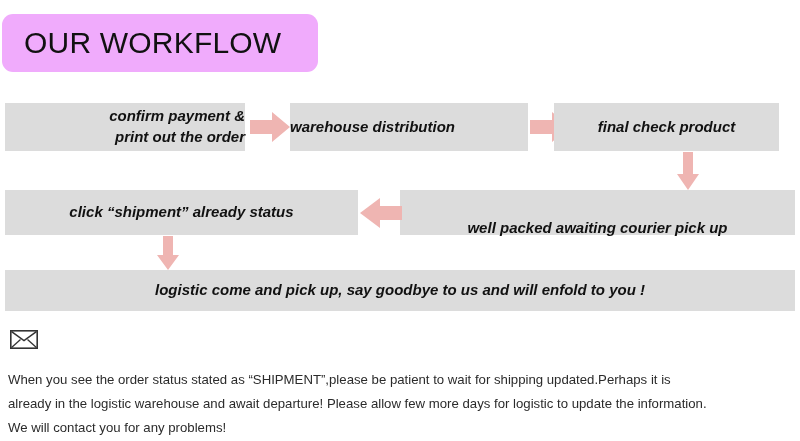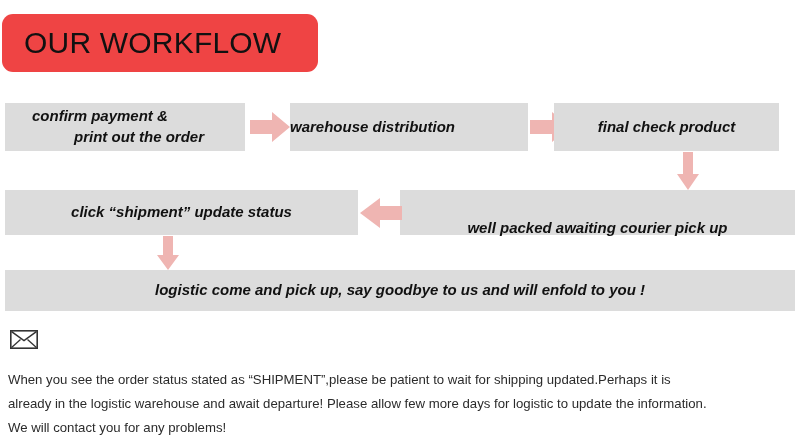--- a/index.html
+++ b/index.html
@@ -23,21 +23,21 @@
     height: 441px;
   }
 
   
   .title-banner {
     position: absolute;
     left: 2px;
     top: 14px;
     width: 316px;
     height: 58px;
-    background: #ef4444;
+    background: #f0abfc;
     border-radius: 11px;
     display: flex;
     align-items: center;
   }
   .title-text {
     font-family: "Liberation Sans", sans-serif;
     font-size: 30px;
     font-weight: 400;
     letter-spacing: 0.2px;
     color: #111111;
@@ -63,21 +63,21 @@
     white-space: pre-line;
     width: 100%;
   }
 
   
   #box-confirm-payment {
     left: 5px; top: 103px; width: 240px; height: 48px;
   }
   #box-confirm-payment .box-text {
     padding-left: 27px;
-    text-align: left;
+    text-align: right;
   }
   #box-confirm-payment .line2 {
     display: block;
     padding-left: 42px;
   }
 
   #box-warehouse-distribution {
     left: 290px; top: 103px; width: 238px; height: 48px;
     justify-content: center;
   }
@@ -188,21 +188,21 @@
     <span class="box-text">well packed awaiting courier pick up</span>
   </div>
 
   <div class="arrow" id="arrow-4">
     <svg width="42" height="34" viewBox="0 0 42 34" xmlns="http://www.w3.org/2000/svg">
       <polygon points="42,10 20,10 20,2 0,17 20,32 20,24 42,24" fill="#efb5b2"></polygon>
     </svg>
   </div>
 
   <div class="box" id="box-click-shipment">
-    <span class="box-text">click “shipment” update status</span>
+    <span class="box-text">click “shipment” already status</span>
   </div>
 
   <div class="arrow" id="arrow-5">
     <svg width="24" height="34" viewBox="0 0 24 34" xmlns="http://www.w3.org/2000/svg">
       <polygon points="7,0 17,0 17,19 23,19 12,34 1,19 7,19" fill="#efb5b2"></polygon>
     </svg>
   </div>
 
   <div class="box" id="box-logistic-come">
     <span class="box-text">logistic come and pick up,   say goodbye to us and will enfold to you !</span>

